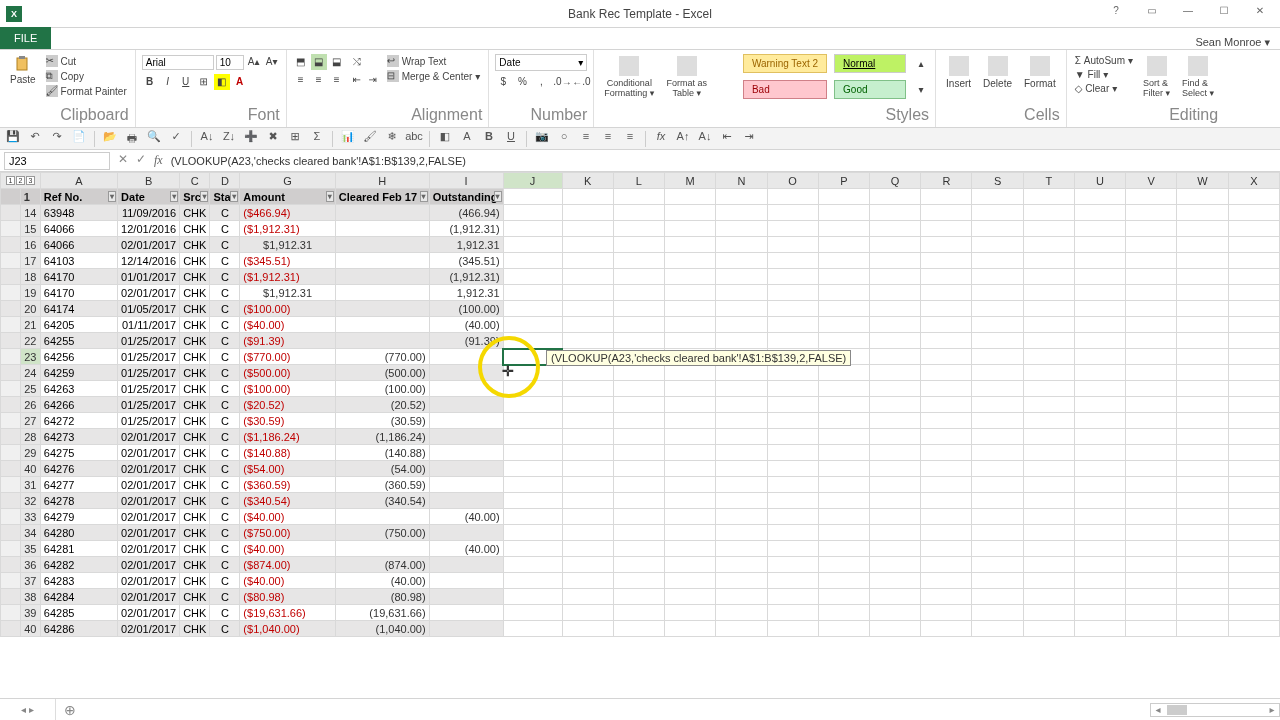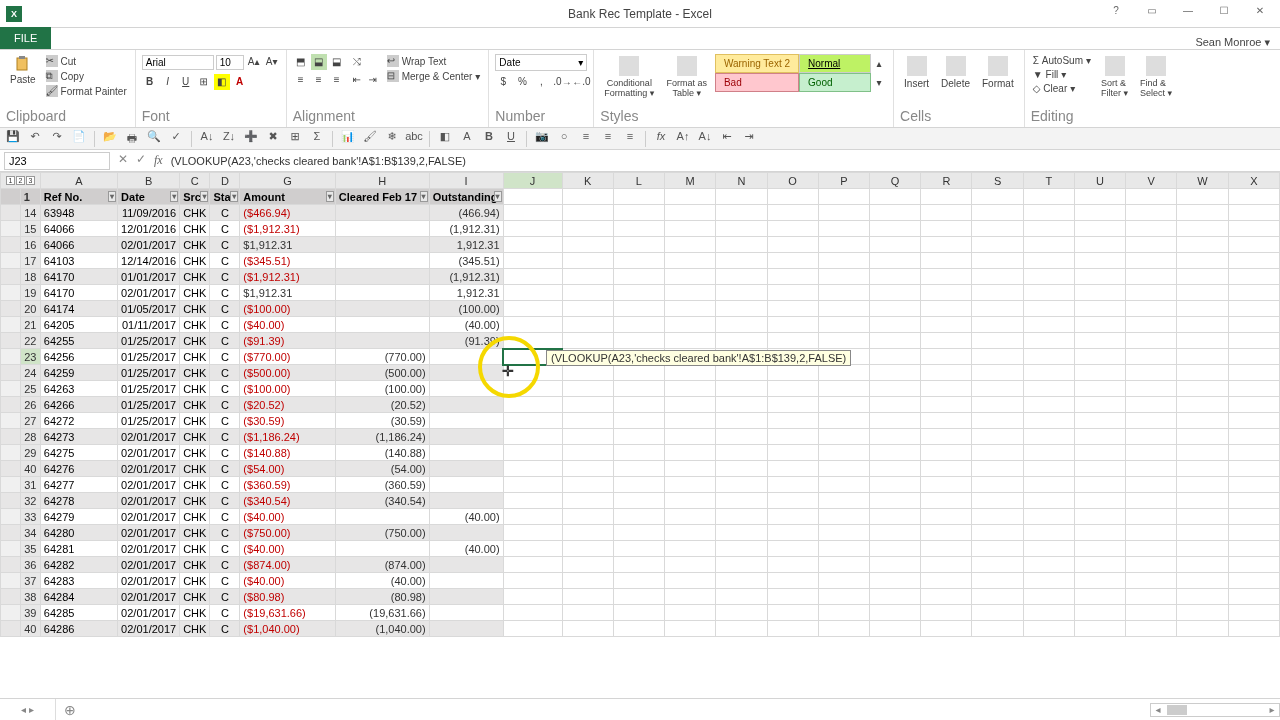--- a/index.html
+++ b/index.html
@@ -15,39 +15,39 @@
 
 .ribbon-tabs { height: 22px; background: #fff; display: flex; align-items: flex-end; border-bottom: 1px solid #d4d4d4; position: relative; }
 .file-tab { background: #217346; color: #fff; padding: 4px 14px; font-size: 11px; height: 22px; display: flex; align-items: center; }
 .rtab { padding: 4px 10px; font-size: 11px; color: #444; height: 22px; display: flex; align-items: center; cursor: pointer; }
 .rtab.active { border: 1px solid #d4d4d4; border-bottom: 1px solid #fff; background: #fff; margin-bottom: -1px; }
 .username { position: absolute; right: 10px; font-size: 11px; color: #444; }
 
 
 .ribbon { height: 78px; background: #fff; border-bottom: 1px solid #d4d4d4; display: flex; }
 .rgroup { border-right: 1px solid #e0e0e0; padding: 2px 6px; display: flex; flex-direction: column; justify-content: space-between; position: relative; height: 100%; }
-.rgroup-label { font-size: 14px; color: #888; text-align: left; padding-bottom: 1px; }
+.rgroup-label { font-size: 16px; color: #888; text-align: right; padding-bottom: 1px; }
 .rgroup-body { flex: 1; display: flex; align-items: flex-start; gap: 4px; padding-top: 2px; }
 .big-btn { display: flex; flex-direction: column; align-items: center; gap: 2px; font-size: 10px; color: #444; padding: 2px 4px; }
 .big-btn .ico { width: 20px; height: 20px; background: #ddd; }
 .small-stack { display: flex; flex-direction: column; gap: 1px; font-size: 10px; }
 .small-item { display: flex; align-items: center; gap: 3px; color: #444; padding: 1px 2px;}
 .small-item .sico { width: 12px; height: 12px; background: #ccc; display: inline-block;}
 .font-row { display: flex; gap: 2px; align-items: center; }
 .font-sel { border: 1px solid #ccc; font-size: 10px; padding: 1px 3px; background: #fff; }
 .font-sel.name { width: 72px; }
 .font-sel.size { width: 28px; }
 .mini-btn { width: 16px; height: 16px; border: 1px solid transparent; font-size: 10px; text-align: center; line-height: 14px; color: #444;}
 .align-grid { display: grid; grid-template-columns: repeat(3, 16px); gap: 2px;}
 .style-box { border: 1px solid #ccc; font-size: 10px; padding: 3px 8px; min-width: 72px; text-align: left;}
 .style-warning { color: #9c6500; background: #ffeb9c; border-color: #e0c060;}
 .style-normal { background: #bef264; text-decoration: underline; }
 .style-bad { color: #9c0006; background: #ffc7ce; border-color: #d08088;}
 .style-good { color: #006100; background: #c6efce; border-color: #80c088;}
-.style-grid { display: grid; grid-template-columns: auto auto auto; gap: 0; align-items: center;}
+.style-grid { display: grid; grid-template-columns: auto auto auto; gap: 7px; align-items: center; margin-left: 28px;}
 .num-sel { border: 1px solid #ccc; font-size: 10px; padding: 2px 3px; width: 92px; background: #fff;}
 
 
 .qat2 { height: 22px; background: #f3f3f3; border-bottom: 1px solid #d4d4d4; display: flex; align-items: center; gap: 4px; padding: 0 4px;}
 .qat-btn { width: 18px; height: 18px; font-size: 11px; text-align: center; color: #555; }
 .qat-sep { width: 1px; height: 16px; background: #ccc; margin: 0 2px;}
 
 
 .formula-row { height: 22px; background: #fff; border-bottom: 1px solid #d4d4d4; display: flex; align-items: center; }
 .name-box { width: 106px; border: 1px solid #ccc; margin: 0 4px; padding: 2px 4px; font-size: 11px; background: #fff;}
@@ -58,21 +58,21 @@
 .grid-wrap { position: relative; overflow: hidden; height: 514px;}
 .sheet { border-collapse: collapse; table-layout: fixed; font-size: 11px; }
 .sheet td, .sheet th { border: 1px solid #d9d9d9; height: 16px; padding: 0 3px; white-space: nowrap; overflow: hidden; }
 .sheet th { background: #e8e8e8; color: #333; font-weight: normal; text-align: center; position: relative;}
 .rowhdr { background: #e8e8e8; width: 20px; text-align: center; color: #333;}
 .outline-col { width: 20px; border-right: 1px solid #ccc; background: #f0f0f0;}
 .hdr-row td { background: #d0cece; font-weight: bold; text-align: left; position: relative;}
 .hdr-row .dd::after { content: "▾"; position: absolute; right: 1px; font-size: 8px; color: #666; background: #e8e8e8; border: 1px solid #999; padding: 0 1px;}
 .gray-row td { background: #e7e6e6; }
 .amt-neg { color: #c00000; text-align: left; }
-.amt-pos { text-align: left; color: #333;}
+.amt-pos { text-align: center; color: #333;}
 .paren { text-align: right; color: #333; }
 th.sel-col { background: #d0e4c8 !important; }
 td.rowhdr.sel-row { background: #d0e4c8 !important; }
 
 
 .ring { position: absolute; border: 4px solid #f5d800; border-radius: 50%; width: 62px; height: 62px; pointer-events: none;}
 
 
 .tip { position: absolute; background: #ffffe1; border: 1px solid #888; font-size: 11px; padding: 1px 4px; color: #333; white-space: nowrap;}
 .pluscursor { position: absolute; font-size: 14px; color: #333; font-weight: bold;}

